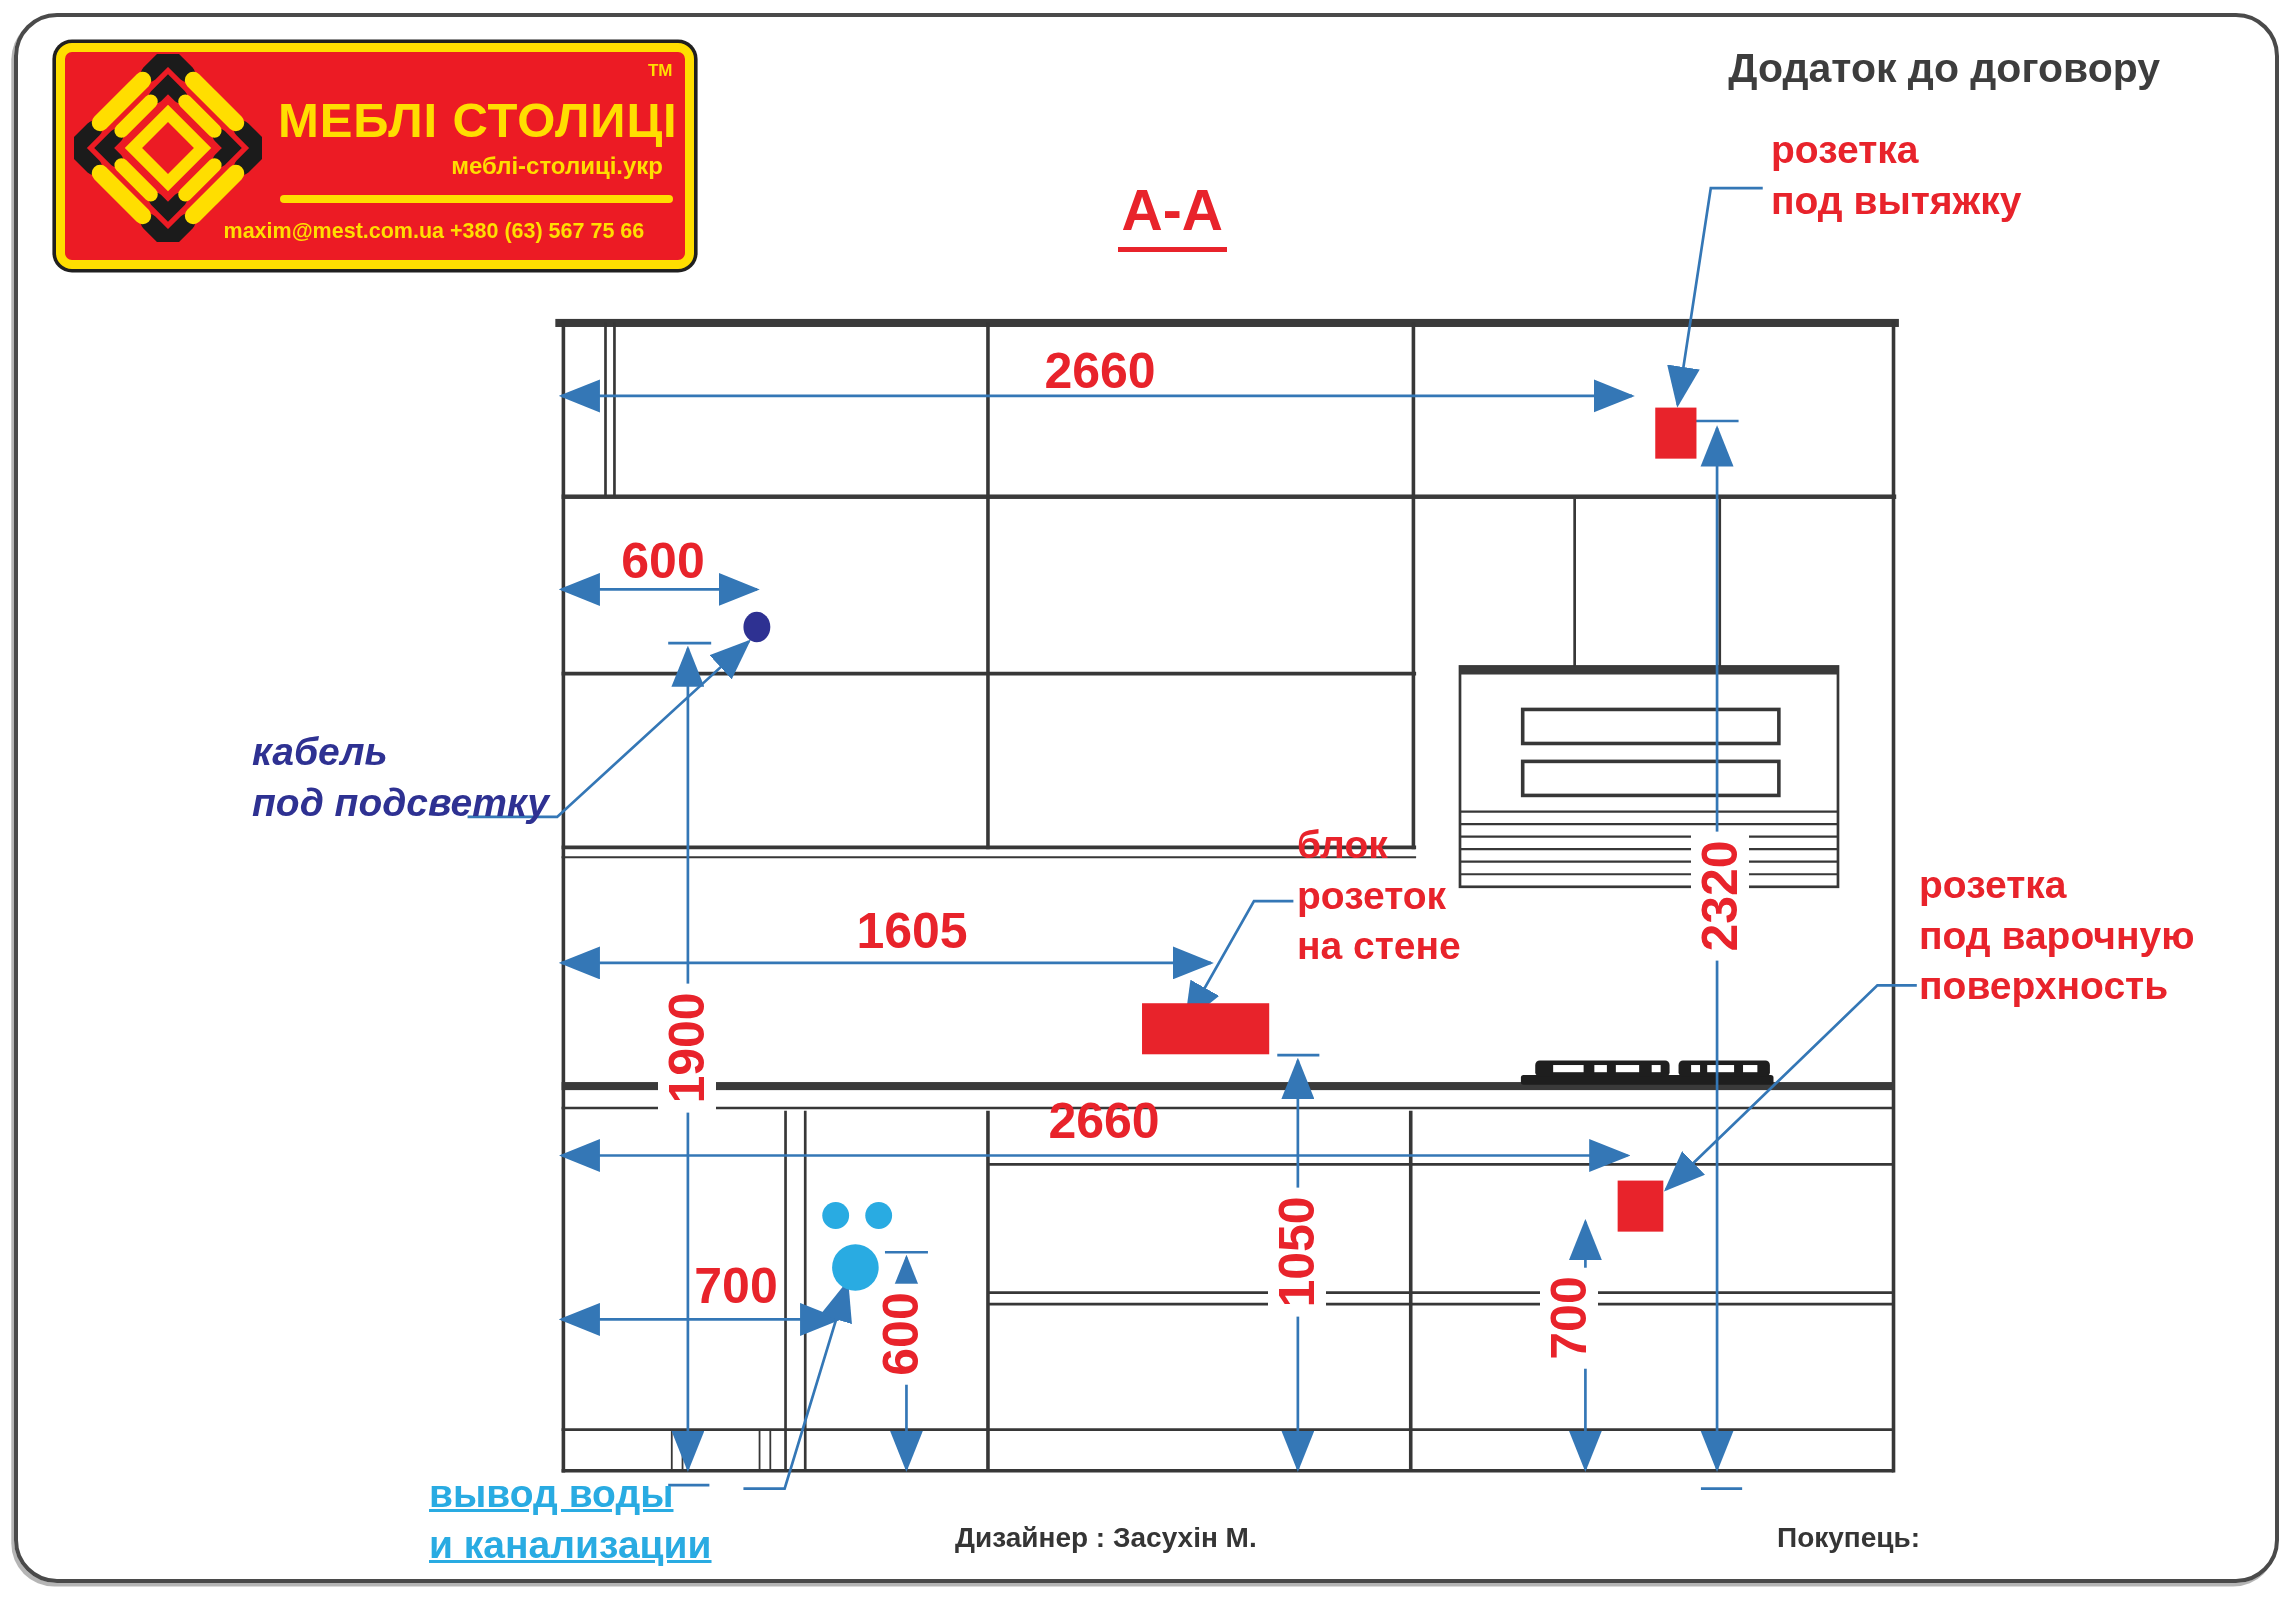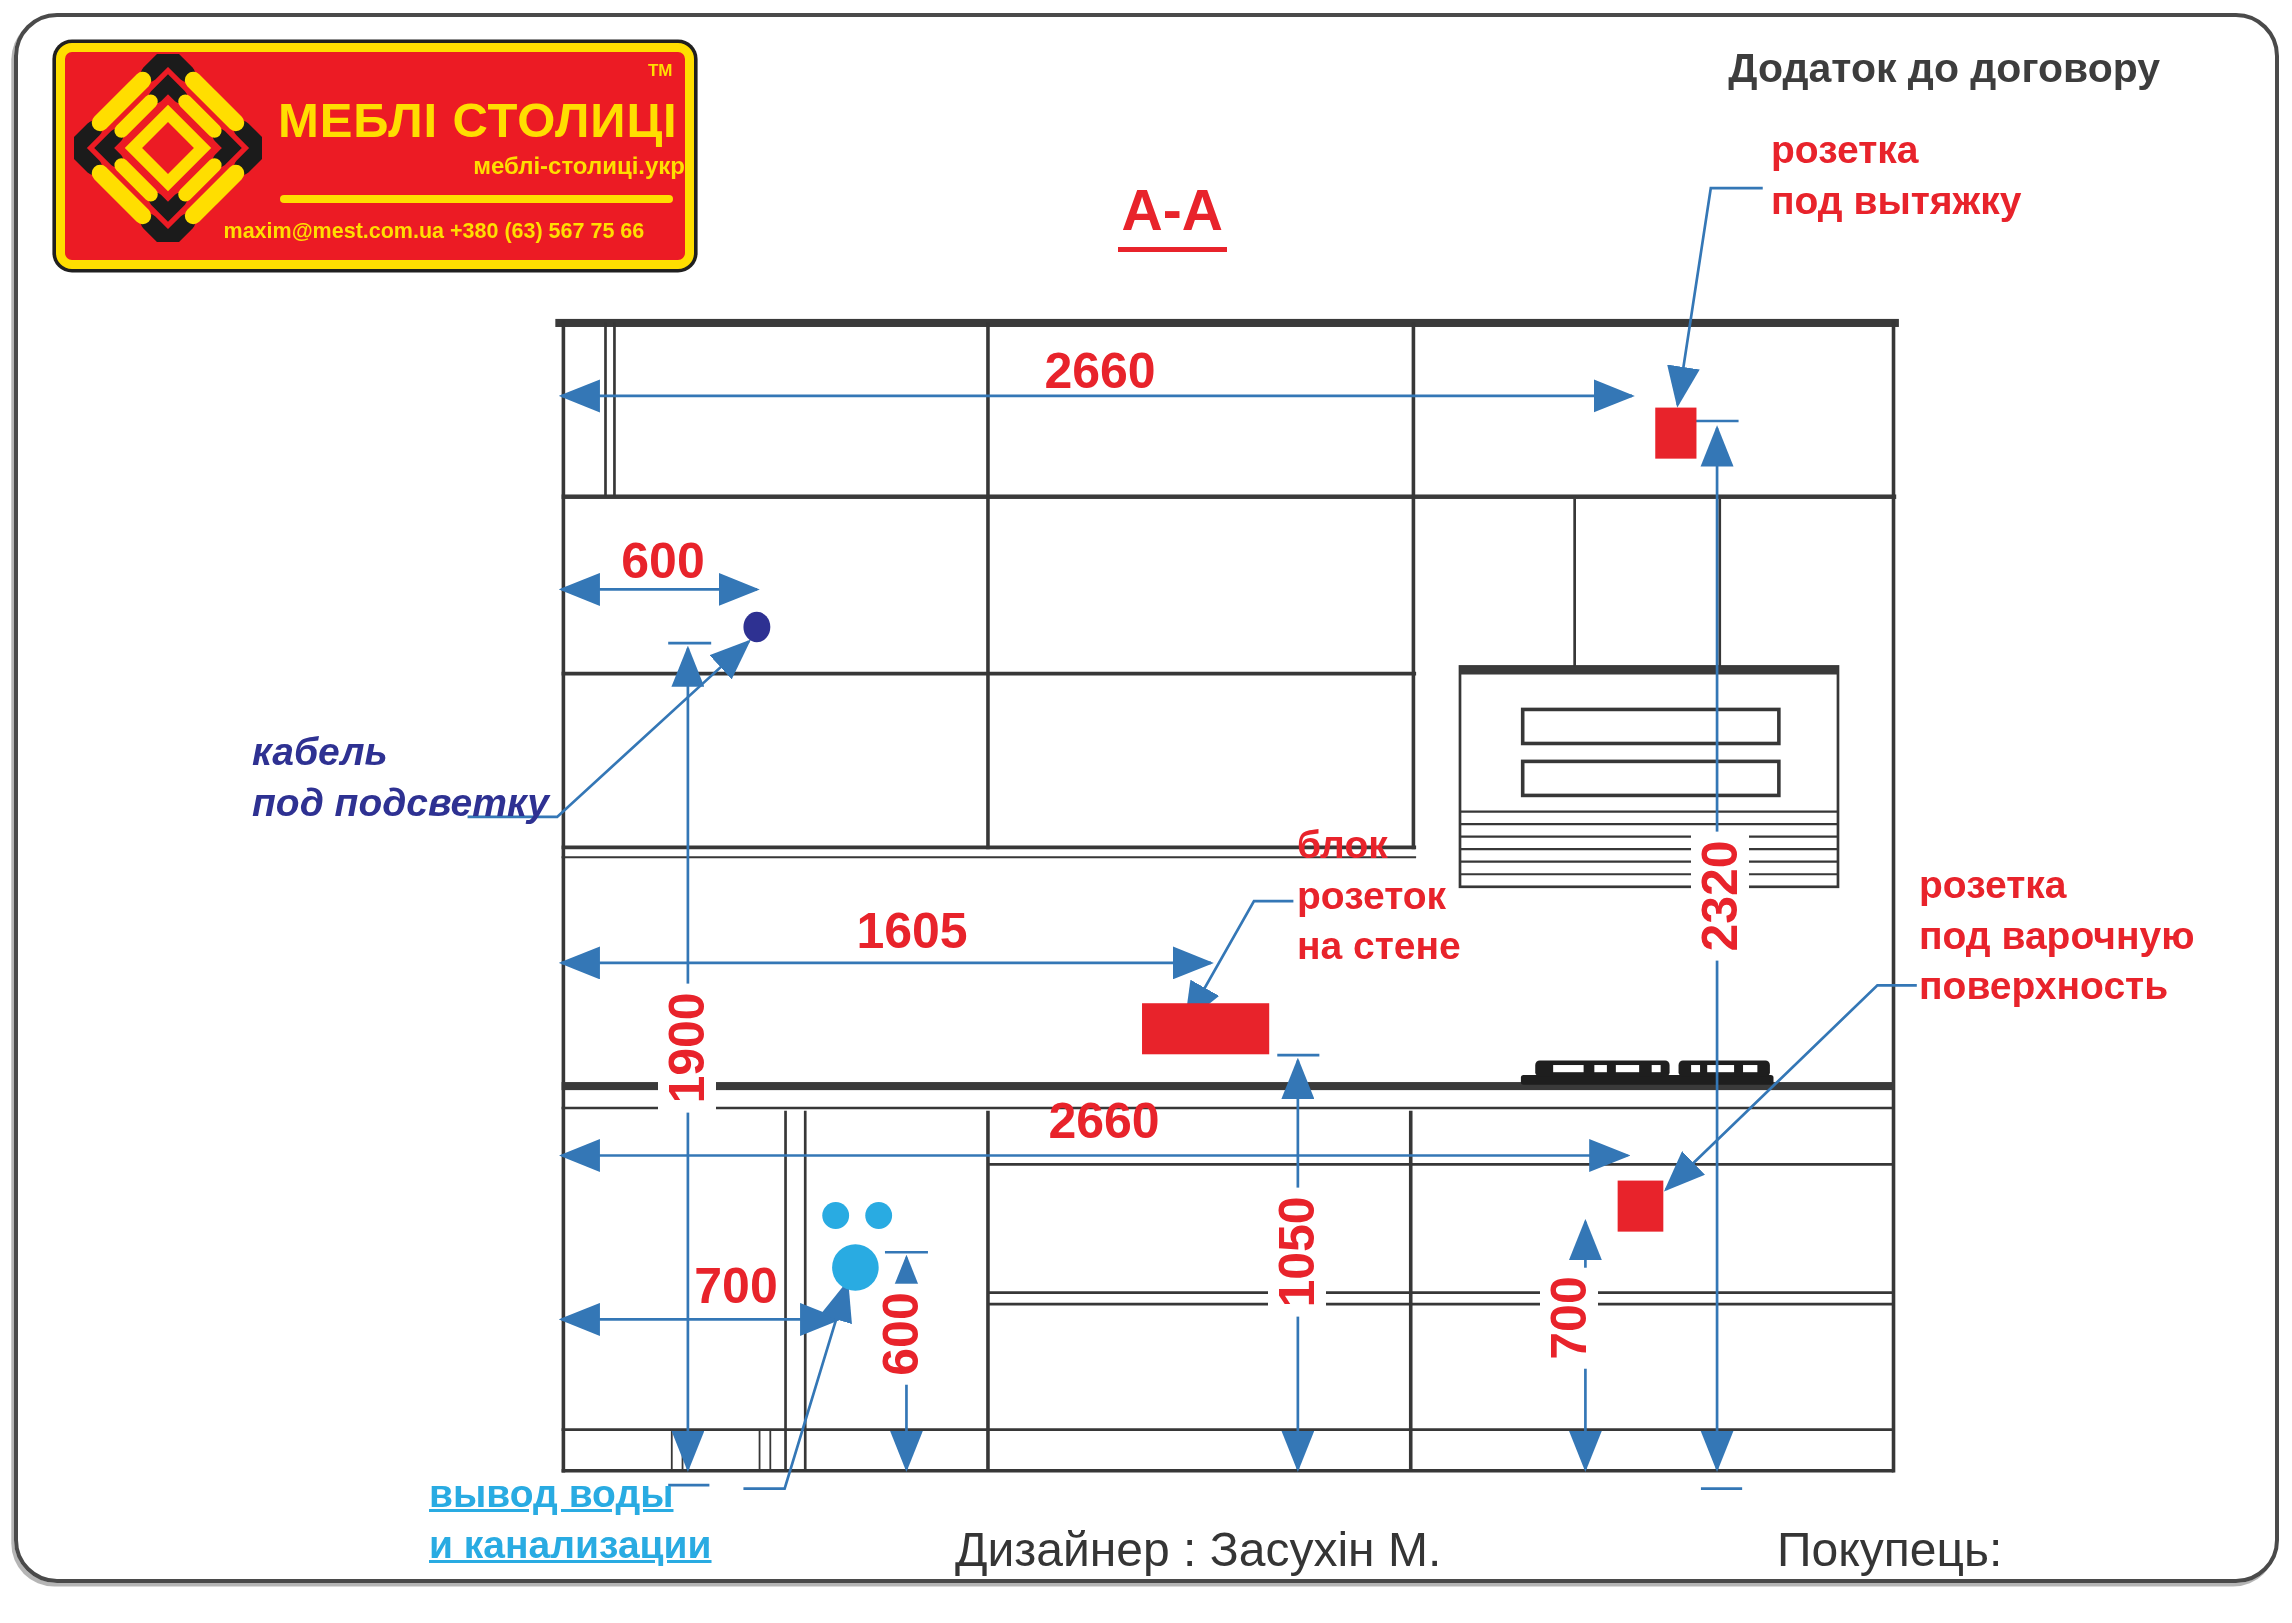--- a/index.html
+++ b/index.html
@@ -15,30 +15,30 @@
   svg.draw{position:absolute;left:0;top:0;}
 
   
   .logo{position:absolute;left:56px;top:43px;width:620px;height:208px;
         background:var(--logo-red);border:9.9px solid var(--logo-yellow);
         border-radius:16px;box-shadow:0 0 0 3.6px #202020;}
   .logo *{position:absolute;}
   .logo .tm{right:12.5px;top:9px;font-size:17px;font-weight:700;color:var(--logo-yellow);}
   .logo .brand{left:213px;top:40px;font-size:49px;font-weight:700;color:var(--logo-yellow);
                white-space:nowrap;letter-spacing:0.9px;}
-  .logo .site{right:0;top:100px;font-size:24px;font-weight:700;color:var(--logo-yellow);margin-left:22px;}
+  .logo .site{right:22px;top:100px;font-size:24px;font-weight:700;color:var(--logo-yellow);margin-left:22px;}
   .logo .rule{left:215px;right:12.5px;top:143px;height:8px;background:var(--logo-yellow);border-radius:4.5px;}
   .logo .contacts{left:125px;right:7.2px;top:167px;font-size:21.5px;font-weight:700;
                   color:var(--logo-yellow);text-align:center;white-space:nowrap;}
 
   
   .doc-title{position:absolute;top:45px;right:133px;font-size:41px;font-weight:700;color:#3d3d3d;}
   .section-label{position:absolute;left:1118px;top:177px;font-size:57px;font-weight:700;
                  color:var(--red);border-bottom:5.4px solid var(--red);padding:0 3.6px 3.6px;}
-  .footer-text{position:absolute;top:1522px;font-size:48px;font-weight:400;color:#353535;white-space:nowrap;}
+  .footer-text{position:absolute;top:1522px;font-size:28px;font-weight:700;color:#353535;white-space:nowrap;}
 
   
   .ann{position:absolute;font-weight:700;font-size:39px;line-height:1.3;white-space:nowrap;}
   .ann.red{color:var(--red);}
   .ann.navy{color:var(--navy);}
   .ann.cyan{color:var(--cyan);text-decoration:underline;}
 
   
   .dim{position:absolute;color:var(--red);font-weight:700;font-size:50px;white-space:nowrap;
        transform:translate(-50%,-50%);}

